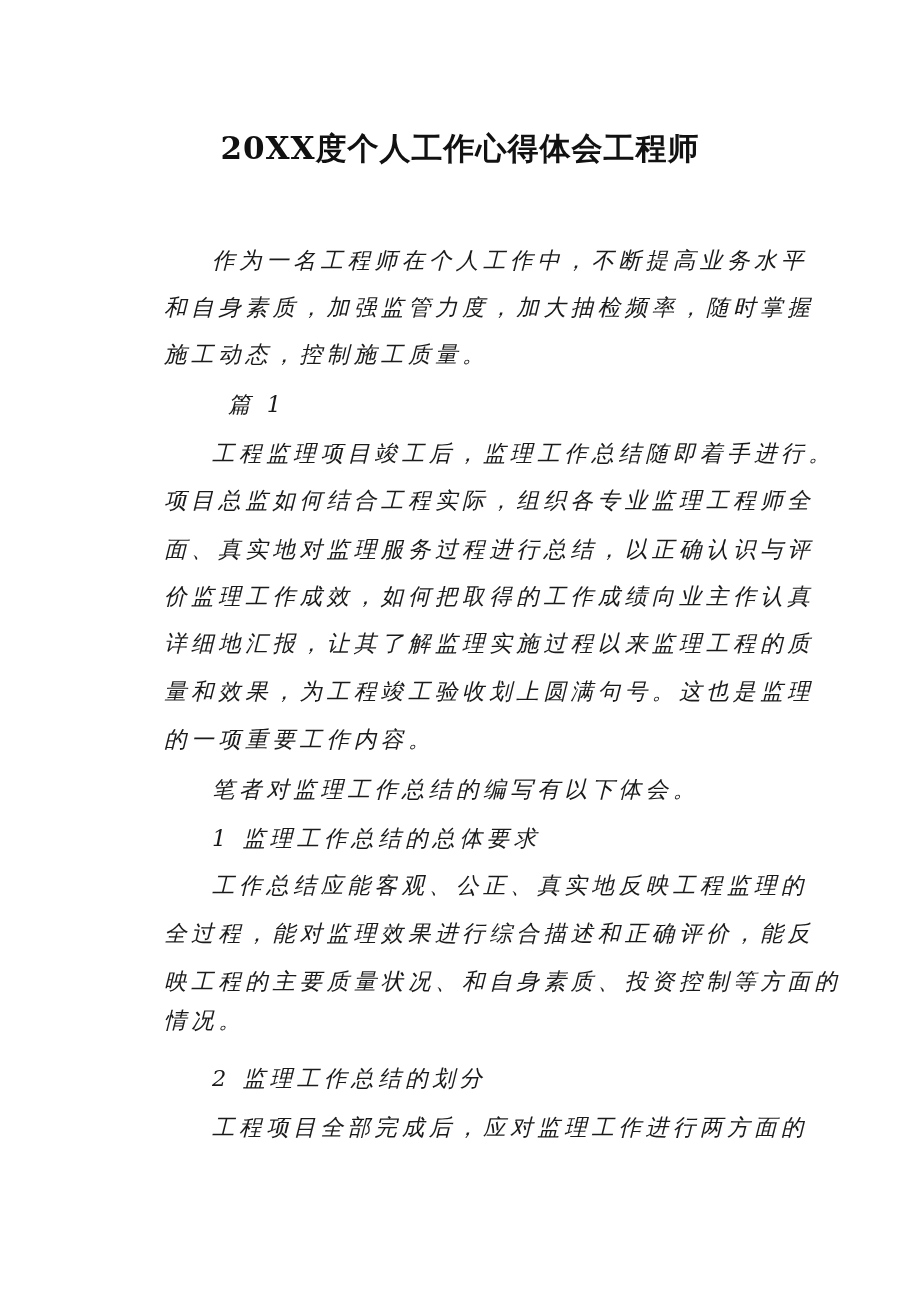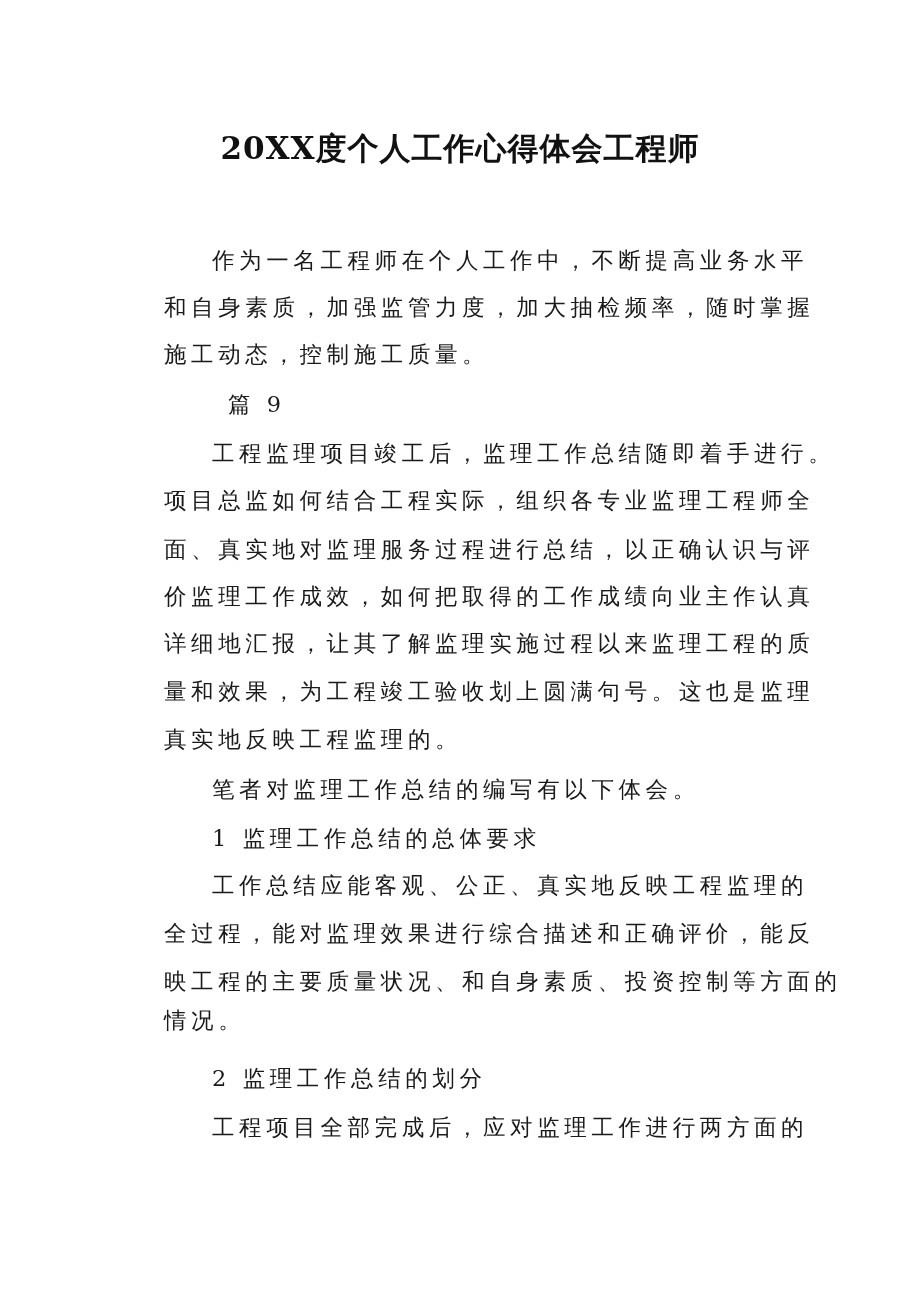--- a/index.html
+++ b/index.html
@@ -36,44 +36,45 @@
       white-space: nowrap;
     }
     .line {
       position: absolute;
       left: 164px;
       font-size: 22.5px;
       line-height: 30px;
       white-space: nowrap;
       letter-spacing: 4.6px;
       color: #1a1a1a;
+      font-style: italic;
     }
     .indent { left: 212px; }
     .indent-sub { left: 228px; }
   </style>
 </head>
 <body>
 
 <div class="page">
 
   <div class="title">20XX度个人工作心得体会工程师</div>
 
   <div class="line indent" style="top:245px;">作为一名工程师在个人工作中，不断提高业务水平</div>
   <div class="line" style="top:292px;">和自身素质，加强监管力度，加大抽检频率，随时掌握</div>
   <div class="line" style="top:339px;">施工动态，控制施工质量。</div>
 
-  <div class="line indent-sub" style="top:389px;">篇 9</div>
+  <div class="line indent-sub" style="top:389px;">篇 1</div>
 
   <div class="line indent" style="top:438px;">工程监理项目竣工后，监理工作总结随即着手进行。</div>
   <div class="line" style="top:485px;">项目总监如何结合工程实际，组织各专业监理工程师全</div>
   <div class="line" style="top:534px;">面、真实地对监理服务过程进行总结，以正确认识与评</div>
   <div class="line" style="top:581px;">价监理工作成效，如何把取得的工作成绩向业主作认真</div>
   <div class="line" style="top:628px;">详细地汇报，让其了解监理实施过程以来监理工程的质</div>
   <div class="line" style="top:676px;">量和效果，为工程竣工验收划上圆满句号。这也是监理</div>
-  <div class="line" style="top:724px;">真实地反映工程监理的。</div>
+  <div class="line" style="top:724px;">的一项重要工作内容。</div>
 
   <div class="line indent" style="top:774px;">笔者对监理工作总结的编写有以下体会。</div>
 
   <div class="line indent" style="top:823px;">1 监理工作总结的总体要求</div>
 
   <div class="line indent" style="top:870px;text-align:center;">工作总结应能客观、公正、真实地反映工程监理的</div>
   <div class="line" style="top:918px;">全过程，能对监理效果进行综合描述和正确评价，能反</div>
   <div class="line" style="top:966px;">映工程的主要质量状况、和自身素质、投资控制等方面的</div>
   <div class="line" style="top:988px;margin-top:17px;">情况。</div>
 

